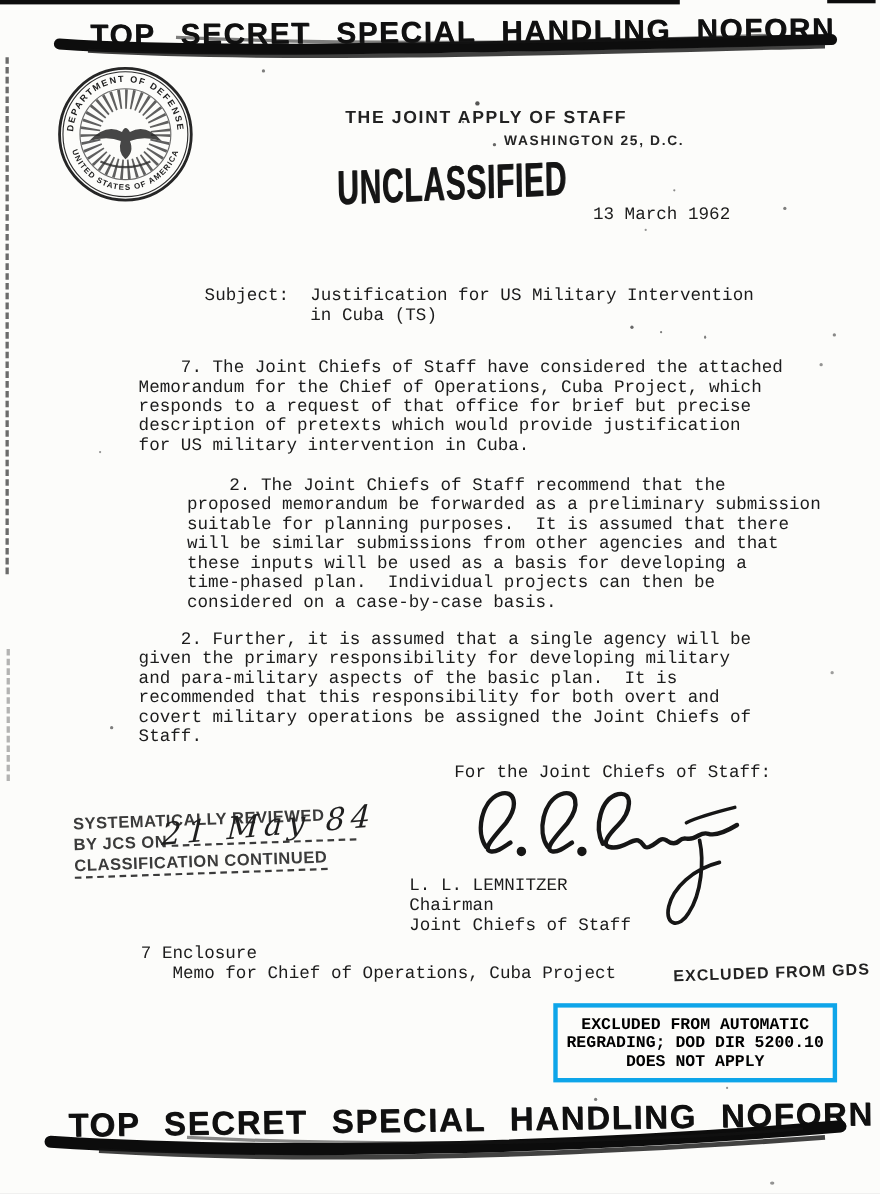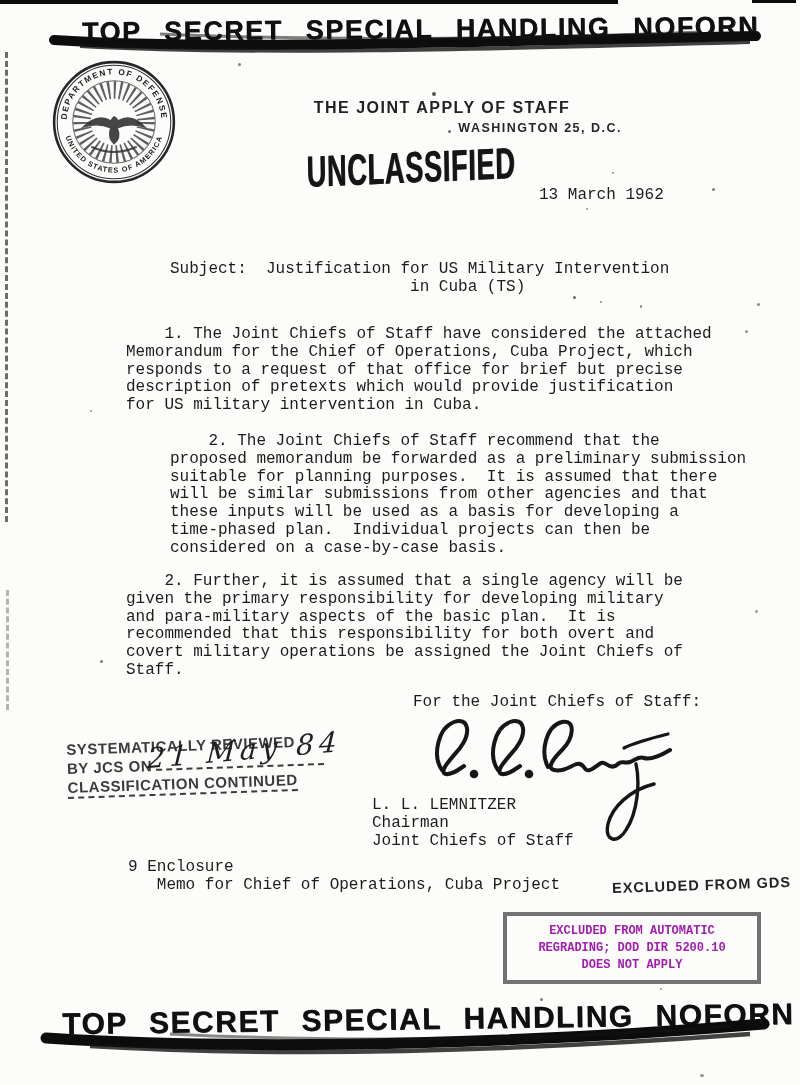--- a/index.html
+++ b/index.html
@@ -35,23 +35,23 @@
   .underlined-dashed{border-bottom:2px dashed #2b2b2b;padding-bottom:1px;}
   .hand-date{
     font-family:"DejaVu Serif",serif;font-style:italic;font-size:28px;color:#1f1f1f;
     transform:rotate(-5deg) skewX(-8deg);transform-origin:left top;letter-spacing:5px;white-space:nowrap;
   }
   
   .gds{font-family:"Liberation Sans",sans-serif;font-weight:bold;font-size:14.5px;letter-spacing:1px;color:#222;
     transform:rotate(-2deg);white-space:nowrap;}
   
   .regrade-box{
-    border:4px solid #737373;padding:7px 6px 6px 6px;width:238px;
+    border:4px solid #0ea5e9;padding:7px 6px 6px 6px;width:238px;
     text-align:center;font-family:"Liberation Mono",monospace;font-weight:bold;
-    font-size:12px;line-height:17px;color:#a21caf;white-space:pre;
+    font-size:15px;line-height:17px;color:#000000;white-space:pre;
   }
   .sp{position:absolute;background:#2a2a2a;border-radius:50%;}
   .edge-dash{position:absolute;border-left:3px dashed #2e2e2e;}
   .topbar{position:absolute;background:#0c0c0c;}
 </style>
 </head>
 <body>
 
 <div id="page">
 
@@ -90,24 +90,24 @@
   </svg>
 
   <div class="abs letterhead-org" style="left:262px;top:99px;width:360px;">THE JOINT APPLY OF STAFF</div>
   <div class="abs letterhead-addr" style="left:262px;top:121px;width:360px;text-align:right;">WASHINGTON 25, D.C.</div>
 
   <div class="abs unclass" style="left:306px;top:147px;">UNCLASSIFIED</div>
 
   <div class="abs mono-pre" style="left:539px;top:160px;margin-top:27px;">13 March 1962</div>
 
 
-  <div class="abs mono-pre" style="left:170px;top:261px;text-align:center;">Subject:  Justification for US Military Intervention
+  <div class="abs mono-pre" style="left:186px;top:261px;">Subject:  Justification for US Military Intervention
           in Cuba (TS)</div>
 
-  <div class="abs mono-pre" style="left:126px;top:326px;">    1. The Joint Chiefs of Staff have considered the attached
+  <div class="abs mono-pre" style="left:126px;top:326px;">    7. The Joint Chiefs of Staff have considered the attached
 Memorandum for the Chief of Operations, Cuba Project, which
 responds to a request of that office for brief but precise
 description of pretexts which would provide justification
 for US military intervention in Cuba.</div>
   <div class="abs mono-pre" style="left:126px;top:433px;margin-left:44px;">    2. The Joint Chiefs of Staff recommend that the
 proposed memorandum be forwarded as a preliminary submission
 suitable for planning purposes.  It is assumed that there
 will be similar submissions from other agencies and that
 these inputs will be used as a basis for developing a
 time-phased plan.  Individual projects can then be
@@ -139,21 +139,21 @@
     <div class="mono-pre" style="white-space:nowrap;">Joint Chiefs of Staff</div>
   </div>
 
   <div class="abs review-stamp" style="left:66px;top:740px;">
     <div class="rline">SYSTEMATICALLY REVIEWED</div>
     <div class="rline"><span>BY JCS ON</span><span class="dash-fill"></span></div>
     <div class="rline"><span class="underlined-dashed">CLASSIFICATION CONTINUED</span></div>
   </div>
   <div class="abs hand-date" style="left:148px;top:742px;">21 May 84</div>
 
-  <div class="abs mono-pre" style="left:128px;top:859px;">9 Enclosure
+  <div class="abs mono-pre" style="left:128px;top:859px;">7 Enclosure
    Memo for Chief of Operations, Cuba Project</div>
 
   <div class="abs gds" style="left:612px;top:877px;">EXCLUDED FROM GDS</div>
 
   <div class="abs regrade-box" style="left:503px;top:912px;">EXCLUDED FROM AUTOMATIC
 REGRADING; DOD DIR 5200.10
 DOES NOT APPLY</div>
 
   <div class="abs class-banner" style="left:62px;top:1002px;font-size:30px;word-spacing:12px;transform:rotate(-0.8deg);">TOP SECRET SPECIAL HANDLING NOFORN</div>
   <svg class="abs strike-svg" style="left:30px;top:1008px;" width="750" height="60">

